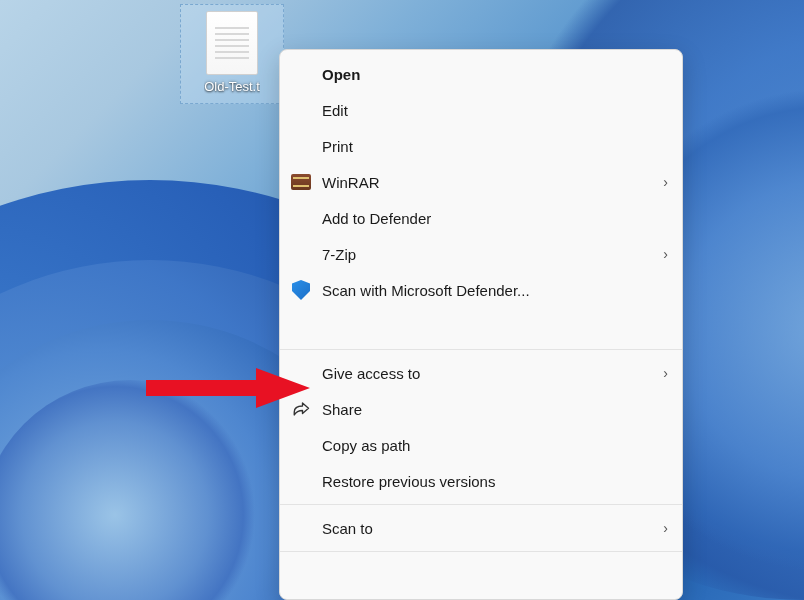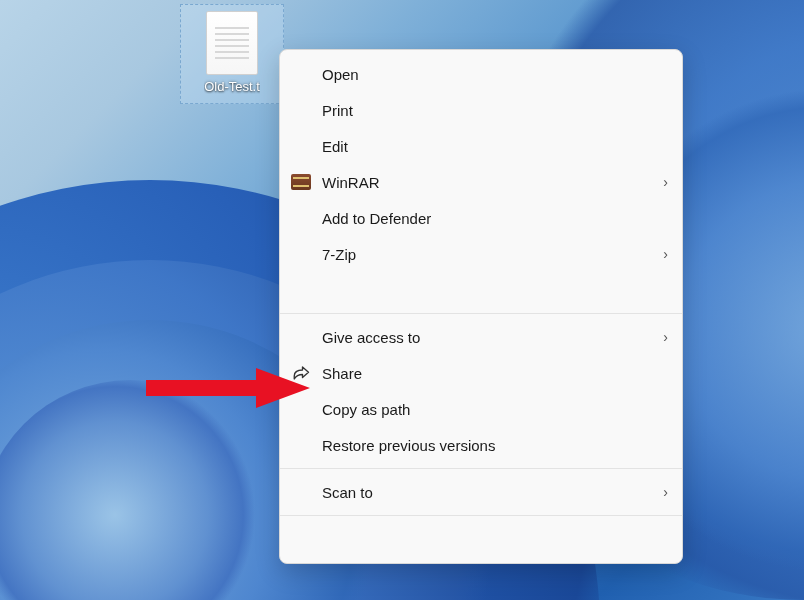--- a/index.html
+++ b/index.html
@@ -87,21 +87,21 @@
   .mi-icon {
     width: 22px;
     height: 22px;
     margin-right: 10px;
     display: flex;
     align-items: center;
     justify-content: center;
     flex-shrink: 0;
   }
   .mi-label { flex: 1; white-space: nowrap; }
-  .mi-label.bold { font-weight: 400; }
+  .mi-label.bold { font-weight: 700; }
   .mi-arrow {
     font-size: 14px;
     color: #555;
     margin-left: 12px;
     flex-shrink: 0;
   }
   .menu-sep {
     height: 1px;
     background: #e3e3e3;
     margin: 5px 0;
@@ -164,41 +164,47 @@
   </div>
 
   <div class="context-menu">
 
     <div class="menu-item">
       <span class="mi-icon"></span>
       <span class="mi-label bold">Open</span>
     </div>
     <div class="menu-item">
       <span class="mi-icon"></span>
+      <span class="mi-label">Edit</span>
+    </div>
+    <div class="menu-item">
+      <span class="mi-icon"></span>
       <span class="mi-label">Print</span>
-    </div>
-    <div class="menu-item">
-      <span class="mi-icon"></span>
-      <span class="mi-label">Edit</span>
     </div>
     <div class="menu-item">
       <span class="mi-icon">
           <span class="ic-winrar"></span>
         </span>
       <span class="mi-label">WinRAR</span>
       <span class="mi-arrow">›</span>
     </div>
     <div class="menu-item">
       <span class="mi-icon"></span>
       <span class="mi-label">Add to Defender</span>
     </div>
     <div class="menu-item">
       <span class="mi-icon"></span>
       <span class="mi-label">7-Zip</span>
       <span class="mi-arrow">›</span>
+    </div>
+    <div class="menu-item">
+      <span class="mi-icon">
+          <span class="ic-shield"></span>
+        </span>
+      <span class="mi-label">Scan with Microsoft Defender...</span>
     </div>
     <div class="menu-item">
       <span class="mi-icon"></span>
     </div>
 
     <div class="menu-sep"></div>
 
     <div class="menu-item">
       <span class="mi-icon"></span>
       <span class="mi-label">Give access to</span>

